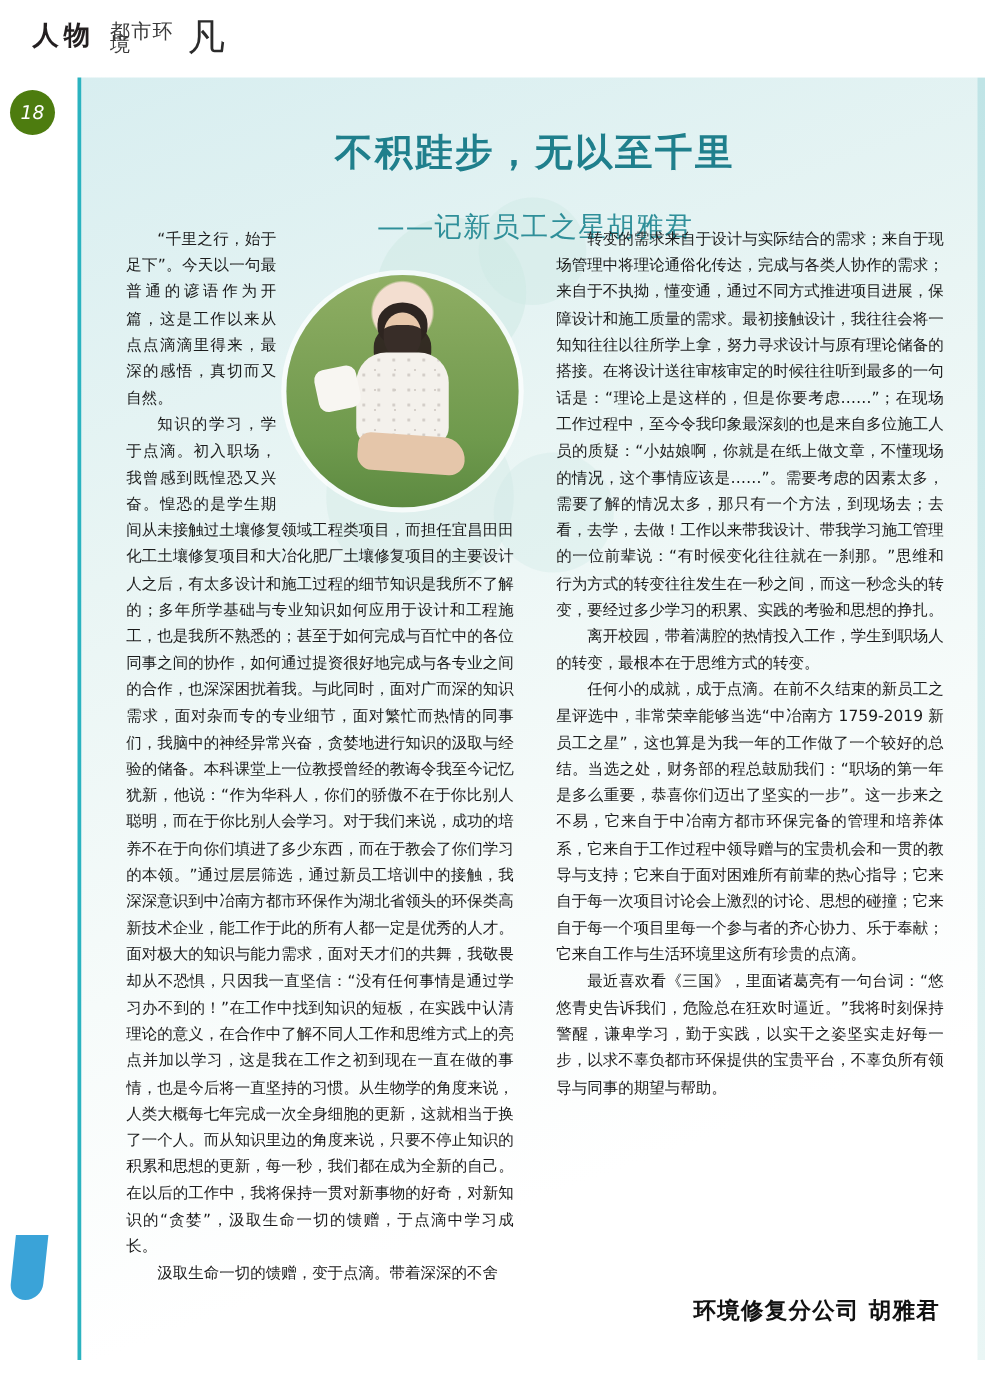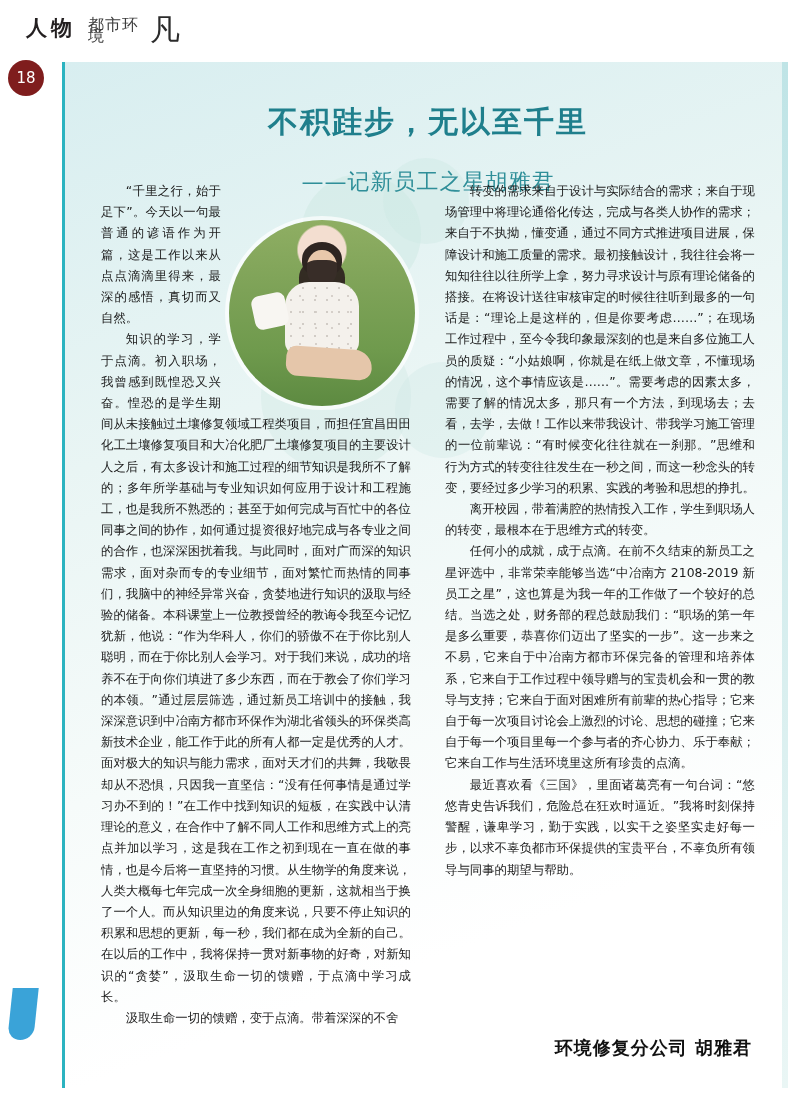--- a/index.html
+++ b/index.html
@@ -65,31 +65,32 @@
     top: 0px;
     font-size: 30px;
     color: #2b2b2b;
     font-family: "DejaVu Serif", serif;
   }
 
   
   .page-badge {
     position: absolute;
     left: 8px;
-    top: 60px;
+    top: 72px;
     width: 36px;
     height: 36px;
     border-radius: 50%;
-    background: #7f1d1d;
+    background: #4d7c0f;
     color: #ffffff;
     font-size: 15px;
     display: flex;
     align-items: center;
     justify-content: center;
     font-family: "DejaVu Sans", "Liberation Sans", sans-serif;
+    font-style: italic;
   }
 
   
   .corner-swoosh {
     position: absolute;
     left: 10px;
     bottom: 60px;
     width: 26px;
     height: 52px;
     background: #3aa3d8;
@@ -335,21 +336,21 @@
           </div>
         </div>
         <p>“千里之行，始于足下”。今天以一句最普通的谚语作为开篇，这是工作以来从点点滴滴里得来，最深的感悟，真切而又自然。</p>
         <p>知识的学习，学于点滴。初入职场，我曾感到既惶恐又兴奋。惶恐的是学生期间从未接触过土壤修复领域工程类项目，而担任宜昌田田化工土壤修复项目和大冶化肥厂土壤修复项目的主要设计人之后，有太多设计和施工过程的细节知识是我所不了解的；多年所学基础与专业知识如何应用于设计和工程施工，也是我所不熟悉的；甚至于如何完成与百忙中的各位同事之间的协作，如何通过提资很好地完成与各专业之间的合作，也深深困扰着我。与此同时，面对广而深的知识需求，面对杂而专的专业细节，面对繁忙而热情的同事们，我脑中的神经异常兴奋，贪婪地进行知识的汲取与经验的储备。本科课堂上一位教授曾经的教诲令我至今记忆犹新，他说：“作为华科人，你们的骄傲不在于你比别人聪明，而在于你比别人会学习。对于我们来说，成功的培养不在于向你们填进了多少东西，而在于教会了你们学习的本领。”通过层层筛选，通过新员工培训中的接触，我深深意识到中冶南方都市环保作为湖北省领头的环保类高新技术企业，能工作于此的所有人都一定是优秀的人才。面对极大的知识与能力需求，面对天才们的共舞，我敬畏却从不恐惧，只因我一直坚信：“没有任何事情是通过学习办不到的！”在工作中找到知识的短板，在实践中认清理论的意义，在合作中了解不同人工作和思维方式上的亮点并加以学习，这是我在工作之初到现在一直在做的事情，也是今后将一直坚持的习惯。从生物学的角度来说，人类大概每七年完成一次全身细胞的更新，这就相当于换了一个人。而从知识里边的角度来说，只要不停止知识的积累和思想的更新，每一秒，我们都在成为全新的自己。在以后的工作中，我将保持一贯对新事物的好奇，对新知识的“贪婪”，汲取生命一切的馈赠，于点滴中学习成长。</p>
         <p>汲取生命一切的馈赠，变于点滴。带着深深的不舍</p>
       </div>
 
       <div class="col right">
         <p>转变的需求来自于设计与实际结合的需求；来自于现场管理中将理论通俗化传达，完成与各类人协作的需求；来自于不执拗，懂变通，通过不同方式推进项目进展，保障设计和施工质量的需求。最初接触设计，我往往会将一知知往往以往所学上拿，努力寻求设计与原有理论储备的搭接。在将设计送往审核审定的时候往往听到最多的一句话是：“理论上是这样的，但是你要考虑……”；在现场工作过程中，至今令我印象最深刻的也是来自多位施工人员的质疑：“小姑娘啊，你就是在纸上做文章，不懂现场的情况，这个事情应该是……”。需要考虑的因素太多，需要了解的情况太多，那只有一个方法，到现场去；去看，去学，去做！工作以来带我设计、带我学习施工管理的一位前辈说：“有时候变化往往就在一刹那。”思维和行为方式的转变往往发生在一秒之间，而这一秒念头的转变，要经过多少学习的积累、实践的考验和思想的挣扎。</p>
         <p>离开校园，带着满腔的热情投入工作，学生到职场人的转变，最根本在于思维方式的转变。</p>
-        <p>任何小的成就，成于点滴。在前不久结束的新员工之星评选中，非常荣幸能够当选“中冶南方 2108-2019 新员工之星”，这也算是为我一年的工作做了一个较好的总结。当选之处，财务部的程总鼓励我们：“职场的第一年是多么重要，恭喜你们迈出了坚实的一步”。这一步来之不易，它来自于中冶南方都市环保完备的管理和培养体系，它来自于工作过程中领导赠与的宝贵机会和一贯的教导与支持；它来自于面对困难所有前辈的热心指导；它来自于每一次项目讨论会上激烈的讨论、思想的碰撞；它来自于每一个项目里每一个参与者的齐心协力、乐于奉献；它来自工作与生活环境里这所有珍贵的点滴。</p>
+        <p>任何小的成就，成于点滴。在前不久结束的新员工之星评选中，非常荣幸能够当选“中冶南方 1759-2019 新员工之星”，这也算是为我一年的工作做了一个较好的总结。当选之处，财务部的程总鼓励我们：“职场的第一年是多么重要，恭喜你们迈出了坚实的一步”。这一步来之不易，它来自于中冶南方都市环保完备的管理和培养体系，它来自于工作过程中领导赠与的宝贵机会和一贯的教导与支持；它来自于面对困难所有前辈的热心指导；它来自于每一次项目讨论会上激烈的讨论、思想的碰撞；它来自于每一个项目里每一个参与者的齐心协力、乐于奉献；它来自工作与生活环境里这所有珍贵的点滴。</p>
         <p>最近喜欢看《三国》，里面诸葛亮有一句台词：“悠悠青史告诉我们，危险总在狂欢时逼近。”我将时刻保持警醒，谦卑学习，勤于实践，以实干之姿坚实走好每一步，以求不辜负都市环保提供的宝贵平台，不辜负所有领导与同事的期望与帮助。</p>
       </div>
 
     </div>
 
     <div class="signature">环境修复分公司 胡雅君</div>
   </div>
 </div>
 
 </body></html>

